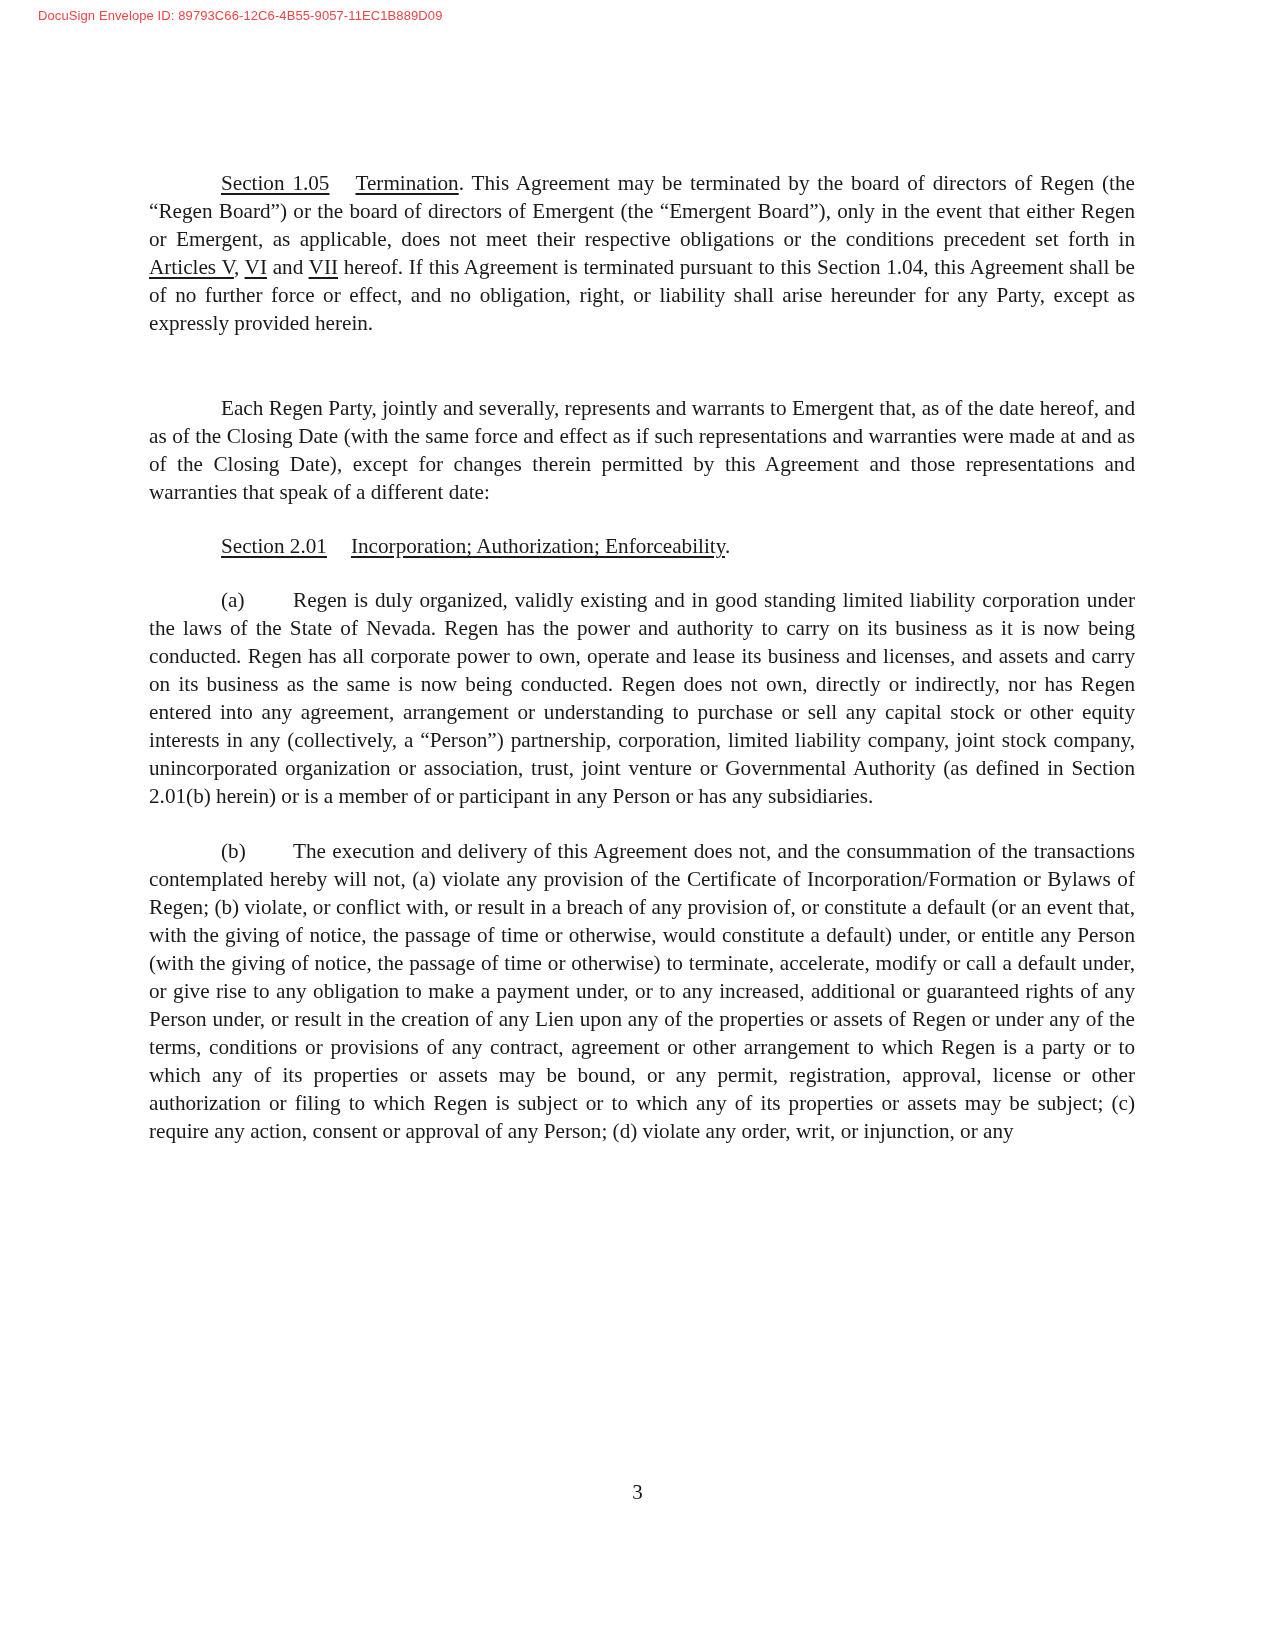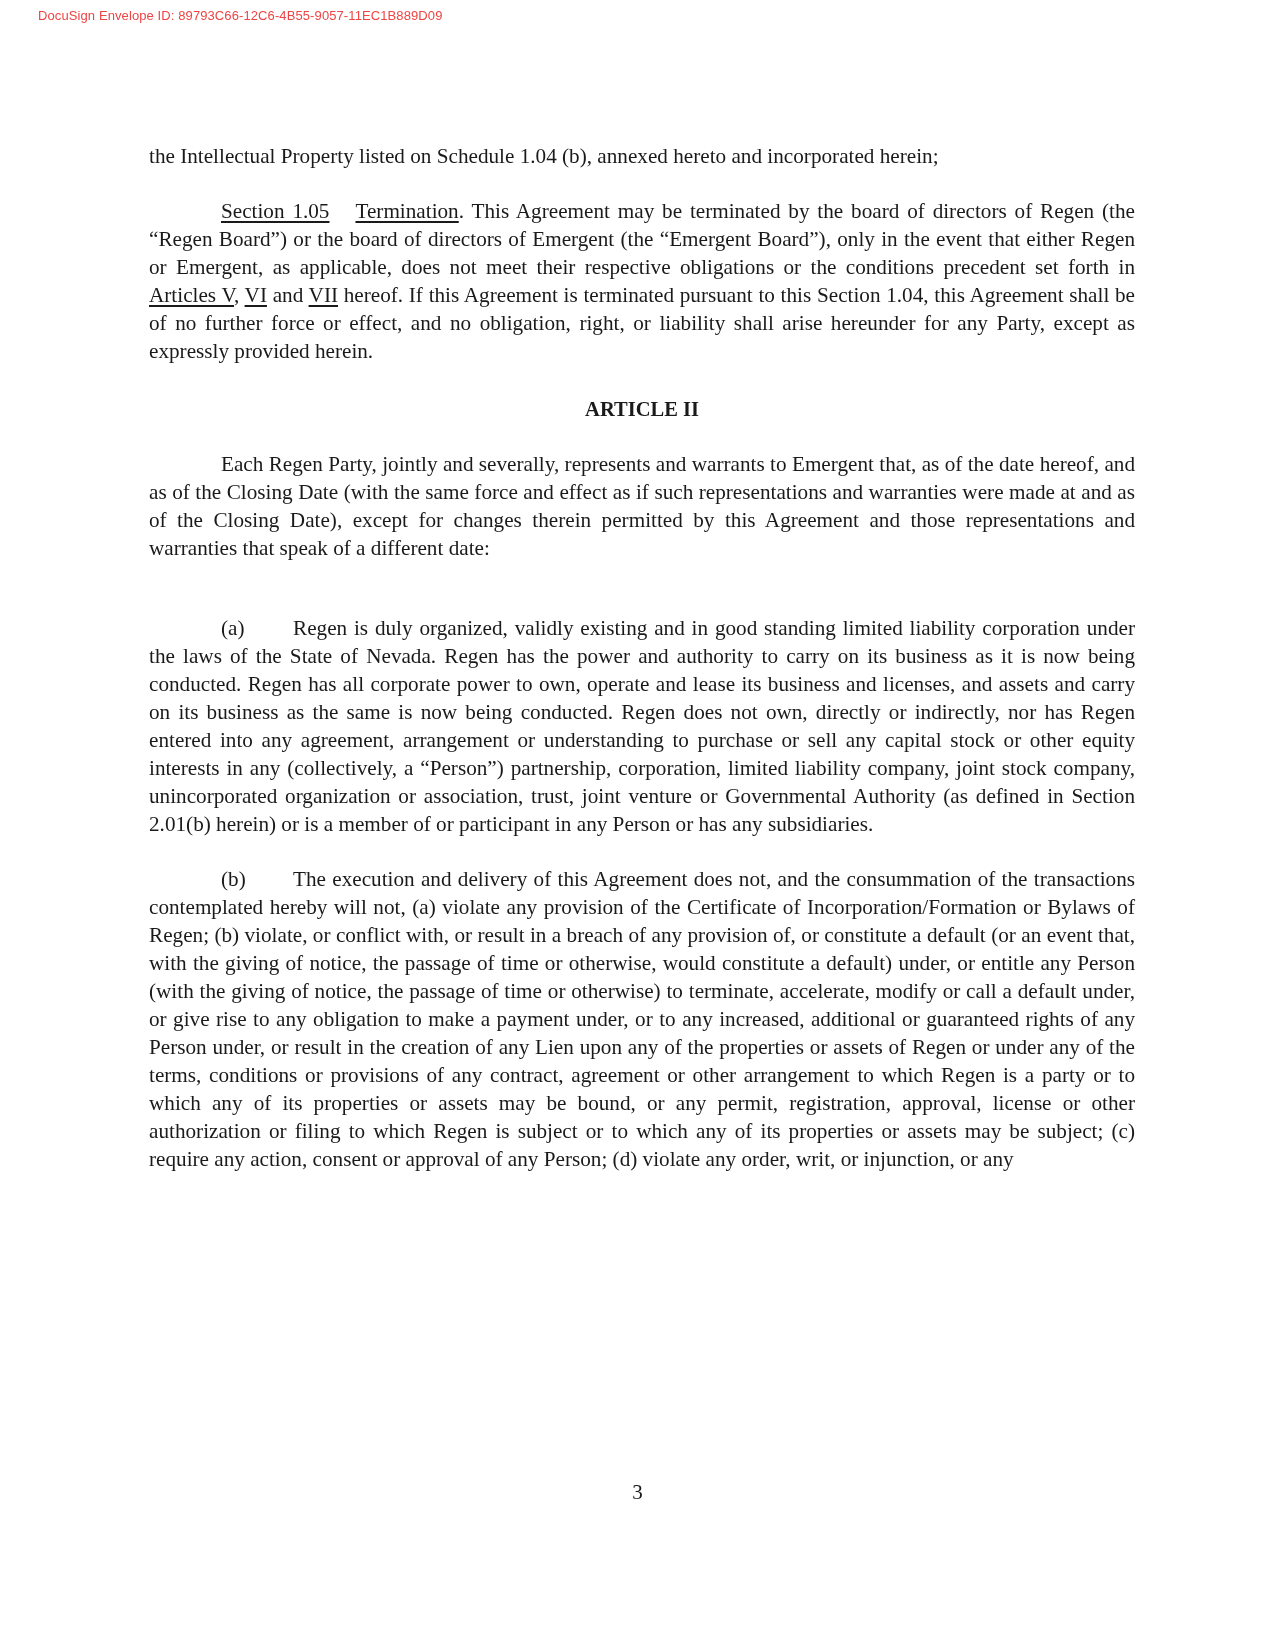--- a/index.html
+++ b/index.html
@@ -31,36 +31,35 @@
     font-size: 21px;
   }
 </style>
 </head>
 <body>
 
 <div class="envelope">DocuSign Envelope ID: 89793C66-12C6-4B55-9057-11EC1B889D09</div>
 
 <div class="page">
 
-  <p class="p">the Intellectual Property listed on Schedule 1.04 (b), annexed hereto and incorporated herein;</p>
 
   <div style="height:27px"></div>
 
   <p class="p indent"><span class="u">Section 1.05</span><span style="display:inline-block;width:26px"></span><span class="u">Termination</span><span>. This Agreement may be terminated by the board of directors of Regen (the “Regen Board”) or the board of directors of Emergent (the “Emergent Board”), only in the event that either Regen or Emergent, as applicable, does not meet their respective obligations or the conditions precedent set forth in </span><span class="u">Articles V</span><span>, </span><span class="u">VI</span><span> and </span><span class="u">VII</span><span> hereof. If this Agreement is terminated pursuant to this Section 1.04, this Agreement shall be of no further force or effect, and no obligation, right, or liability shall arise hereunder for any Party, except as expressly provided herein.</span></p>
 
   <div style="height:30px"></div>
 
-  <p class="heading">ARTICLE II</p>
 
   <div style="height:27px"></div>
 
   <p class="p indent">Each Regen Party, jointly and severally, represents and warrants to Emergent that, as of the date hereof, and as of the Closing Date (with the same force and effect as if such representations and warranties were made at and as of the Closing Date), except for changes therein permitted by this Agreement and those representations and warranties that speak of a different date:</p>
 
   <div style="height:26px"></div>
 
+  <p class="section-head"><span class="u">Section 2.01</span><span class="title"><span class="u">Incorporation; Authorization; Enforceability</span><span>.</span></span></p>
 
   <div style="height:26px"></div>
 
   <p class="p indent"><span class="sub-label">(a)</span><span>Regen is duly organized, validly existing and in good standing limited liability corporation under the laws of the State of Nevada.  Regen has the power and authority to carry on its business as it is now being conducted.  Regen has all corporate power to own, operate and lease its business and licenses, and assets and carry on its business as the same is now being conducted. Regen does not own, directly or indirectly, nor has Regen entered into any agreement, arrangement or understanding to purchase or sell any capital stock or other equity interests in any (collectively, a “Person”) partnership, corporation, limited liability company, joint stock company, unincorporated organization or association, trust, joint venture or Governmental Authority (as defined in Section 2.01(b) herein) or is a member of or participant in any Person or has any subsidiaries.</span></p>
 
   <div style="height:27px"></div>
 
   <p class="p indent"><span class="sub-label">(b)</span><span>The execution and delivery of this Agreement does not, and the consummation of the transactions contemplated hereby will not, (a) violate any provision of the Certificate of Incorporation/Formation or Bylaws of Regen; (b) violate, or conflict with, or result in a breach of any provision of, or constitute a default (or an event that, with the giving of notice, the passage of time or otherwise, would constitute a default) under, or entitle any Person (with the giving of notice, the passage of time or otherwise) to terminate, accelerate, modify or call a default under, or give rise to any obligation to make a payment under, or to any increased, additional or guaranteed rights of any Person under, or result in the creation of any Lien upon any of the properties or assets of Regen or under any of the terms, conditions or provisions of any contract, agreement or other arrangement to which Regen is a party or to which any of its properties or assets may be bound, or any permit, registration, approval, license or other authorization or filing to which Regen is subject or to which any of its properties or assets may be subject; (c) require any action, consent or approval of any Person; (d) violate any order, writ, or injunction, or any</span></p>
 
 </div>

